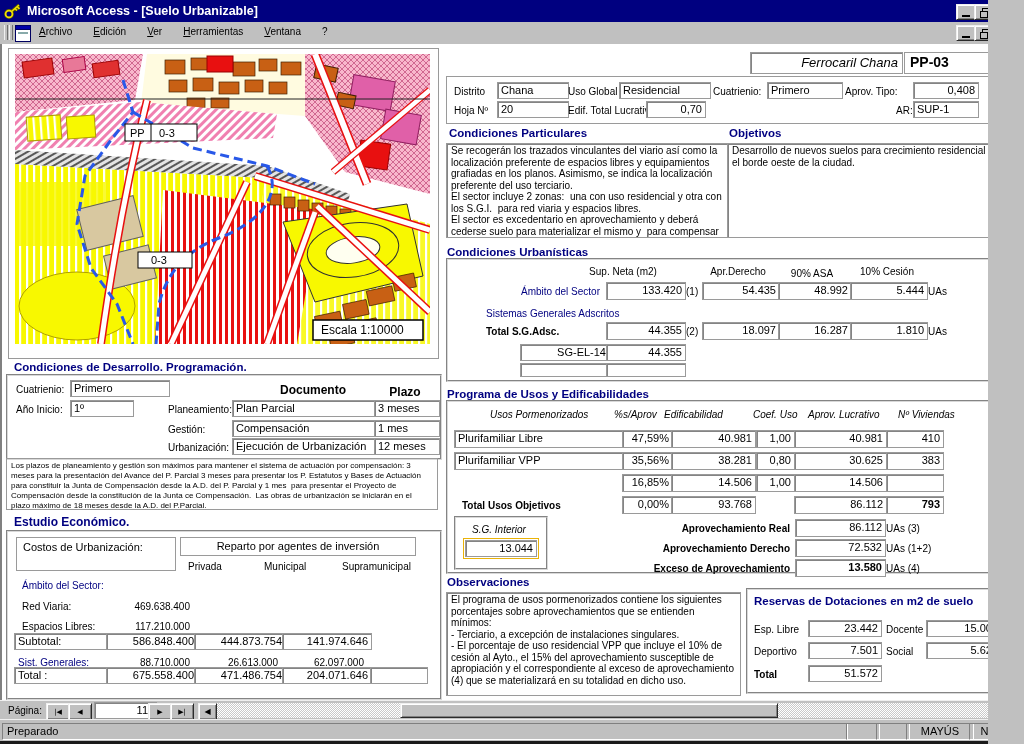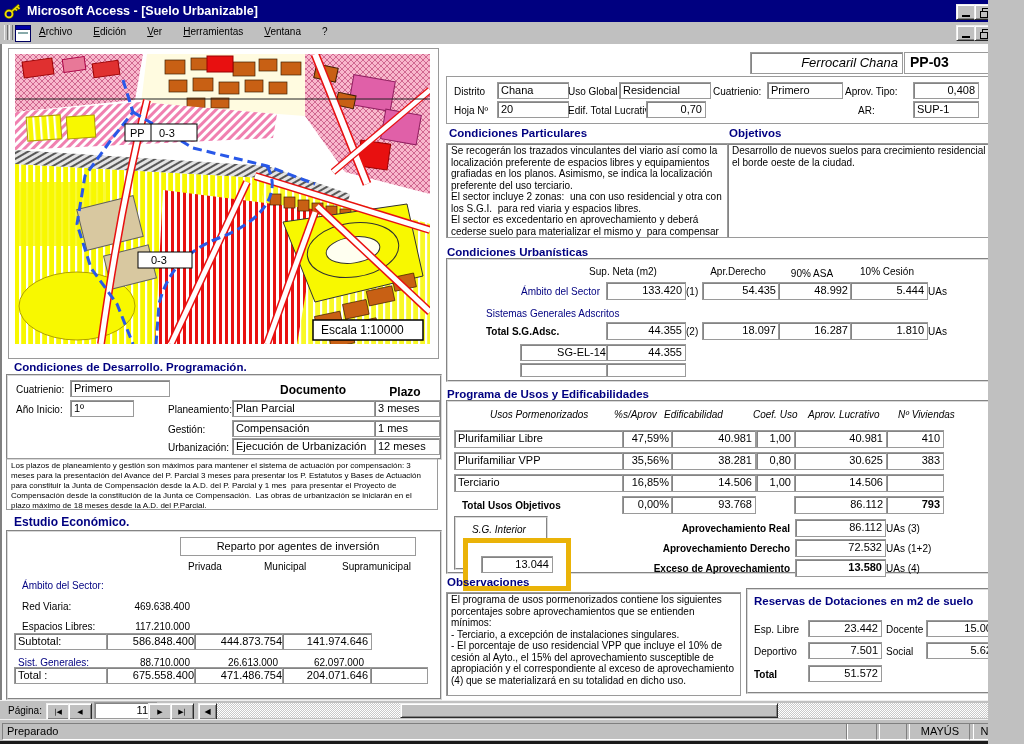--- a/index.html
+++ b/index.html
@@ -48,21 +48,21 @@
   .g-rest{position:relative;width:9px;height:9px;}
   .g-rest:before{content:"";position:absolute;left:2px;top:0;width:6px;height:5px;border:1px solid #000;background:#c0c0c0;}
   .g-rest:after{content:"";position:absolute;left:0;top:3px;width:6px;height:5px;border:1px solid #000;background:#c0c0c0;}
   .g-x{position:relative;width:9px;height:9px;}
   .g-x:before,.g-x:after{content:"";position:absolute;left:-1px;top:4px;width:11px;height:1.6px;background:#000;}
   .g-x:before{transform:rotate(45deg);}
   .g-x:after{transform:rotate(-45deg);}
   #client{position:absolute;left:0;top:44px;width:1022px;height:656px;background:#fff;
           border-left:2px solid #808080;overflow:hidden;}
   #mapframe{position:absolute;left:6px;top:4px;width:429px;height:309px;border:1px solid #9a9a9a;background:#fff;}
-  .dblwrap{position:absolute;border:5px solid #eab308;padding:13px;background:#fff;}
+  .dblwrap{position:absolute;border:1px solid #eab308;padding:1px;background:#fff;}
   .dblwrap .vi{display:block;background:#fff;border:1px solid #9a9a9a;box-shadow:inset 1px 1px 0 #848484;
                font-size:11px;line-height:15px;padding:0 3px;text-align:right;}
   #navbar{position:absolute;left:0;top:700px;width:1024px;height:19px;background:#c0c0c0;border-top:1px solid #efefef;}
   #statusbar{position:absolute;left:0;top:719px;width:1024px;height:22px;background:#c0c0c0;border-top:1px solid #efefef;}
   #bottomedge{position:absolute;left:0;top:741px;width:1024px;height:3px;background:#1a1a1a;}
 </style>
 </head>
 <body>
 
 <div id="screen">
@@ -248,21 +248,21 @@
     <span class="lab" style="left:566px;top:41px">Uso Global</span>
     <div class="v" style="left:617px;top:38px;width:84px;height:15px">Residencial</div>
     <span class="lab" style="left:711px;top:41px">Cuatrienio:</span>
     <div class="v" style="left:765px;top:38px;width:68px;height:15px">Primero</div>
     <span class="lab" style="left:843px;top:41px">Aprov. Tipo:</span>
     <div class="v num" style="left:911px;top:38px;width:58px;height:15px">0,408</div>
     <span class="lab" style="left:452px;top:60px">Hoja Nº</span>
     <div class="v" style="left:495px;top:57px;width:64px;height:15px">20</div>
     <span class="lab" style="left:566px;top:60px">Edif. Total Lucrativa</span>
     <div class="v num" style="left:644px;top:57px;width:52px;height:15px">0,70</div>
-    <span class="lab" style="left:856px;top:60px">AR:</span>
+    <span class="lab" style="left:894px;top:60px">AR:</span>
     <div class="v" style="left:911px;top:57px;width:58px;height:15px">SUP-1</div>
 
     <div class="hd" style="left:447px;top:83px">Condiciones Particulares</div>
     <div class="sunktxt mult" style="left:444px;top:99px;width:272px;height:91px">Se recogerán los trazados vinculantes del viario así como la localización preferente de espacios libres y equipamientos grafiadas en los planos. Asimismo, se indica la localización preferente del uso terciario.
 El sector incluye 2 zonas:  una con uso residencial y otra con los S.G.I.  para red viaria y espacios libres.
 El sector es excedentario en aprovechamiento y deberá cederse suelo para materializar el mismo y  para compensar  el defecto del</div>
     <div class="hd" style="left:727px;top:83px">Objetivos</div>
     <div class="sunktxt mult" style="left:725px;top:99px;width:270px;height:91px">Desarrollo de nuevos suelos para crecimiento residencial en el borde oeste de la ciudad.</div>
 
     <div class="hd" style="left:445px;top:202px">Condiciones Urbanísticas</div>
@@ -310,21 +310,20 @@
     <div class="v num" style="left:792px;top:386px;width:85px;height:16px">40.981</div>
     <div class="v num" style="left:884px;top:386px;width:50px;height:16px">410</div>
 
     <div class="v" style="left:452px;top:408px;width:162px;height:16px">Plurifamiliar VPP</div>
     <div class="v num" style="left:620px;top:408px;width:43px;height:16px">35,56%</div>
     <div class="v num" style="left:669px;top:408px;width:77px;height:16px">38.281</div>
     <div class="v num" style="left:754px;top:408px;width:31px;height:16px">0,80</div>
     <div class="v num" style="left:792px;top:408px;width:85px;height:16px">30.625</div>
     <div class="v num" style="left:884px;top:408px;width:50px;height:16px">383</div>
 
-    <div class="v" style="left:452px;top:430px;width:162px;height:16px">Terciario</div>
     <div class="v num" style="left:620px;top:430px;width:43px;height:16px">16,85%</div>
     <div class="v num" style="left:669px;top:430px;width:77px;height:16px">14.506</div>
     <div class="v num" style="left:754px;top:430px;width:31px;height:16px">1,00</div>
     <div class="v num" style="left:792px;top:430px;width:85px;height:16px">14.506</div>
     <div class="v num" style="left:884px;top:430px;width:50px;height:16px"></div>
 
     <span class="lab b" style="left:460px;top:455px">Total Usos Objetivos</span>
     <div class="v num" style="left:620px;top:452px;width:43px;height:16px">0,00%</div>
     <div class="v num" style="left:669px;top:452px;width:77px;height:16px">93.768</div>
     <div class="v num" style="left:792px;top:452px;width:85px;height:16px">86.112</div>
@@ -379,20 +378,23 @@
     <div class="v" style="left:230px;top:376px;width:136px;height:15px">Compensación</div>
     <div class="v" style="left:372px;top:376px;width:58px;height:15px">1 mes</div>
     <span class="lab" style="left:166px;top:397px">Urbanización:</span>
     <div class="v" style="left:230px;top:394px;width:136px;height:15px">Ejecución de Urbanización</div>
     <div class="v" style="left:372px;top:394px;width:58px;height:15px">12 meses</div>
 
     <div class="thin" style="left:4px;top:414px;width:432px;height:52px;font-size:8px;line-height:10px;padding:2px 4px;white-space:pre-wrap;box-sizing:border-box">Los plazos de planeamiento y gestión son máximos para mantener el sistema de actuación por compensación: 3 meses para la presentación del Avance del P. Parcial 3 meses para presentar los P. Estatutos y Bases de Actuación para constituir la Junta de Compensación desde la A.D. del P. Parcial y 1 mes  para presentar el Proyecto de Compensación desde la constitución de la Junta ce Compensación.  Las obras de urbanización se iniciarán en el plazo máximo de 18 meses desde la A.D. del P.Parcial.</div>
 
     <div class="hd" style="left:12px;top:471px;font-size:12px">Estudio Económico.</div>
     <div class="frame" style="left:4px;top:486px;width:432px;height:166px"></div>
+    <div class="thin" style="left:14px;top:493px;width:158px;height:32px">
+      <span style="display:block;padding:3px 6px;font-size:11px">Costos de Urbanización:</span>
+    </div>
     <div class="thin ctr" style="left:178px;top:493px;width:234px;height:17px;line-height:16px;font-size:11px">Reparto por agentes de inversión</div>
     <span class="lab" style="left:186px;top:516px">Privada</span>
     <span class="lab" style="left:262px;top:516px">Municipal</span>
     <span class="lab" style="left:340px;top:516px">Supramunicipal</span>
     <span class="lab navy" style="left:20px;top:535px;font-weight:normal">Ámbito del Sector:</span>
     <span class="lab" style="left:20px;top:556px">Red Viaria:</span>
     <span class="lab right" style="left:98px;top:556px;width:90px">469.638.400</span>
     <span class="lab" style="left:20px;top:576px">Espacios Libres:</span>
     <span class="lab right" style="left:98px;top:576px;width:90px">117.210.000</span>
     <div class="v" style="left:12px;top:589px;width:86px;height:15px">Subtotal:</div>

